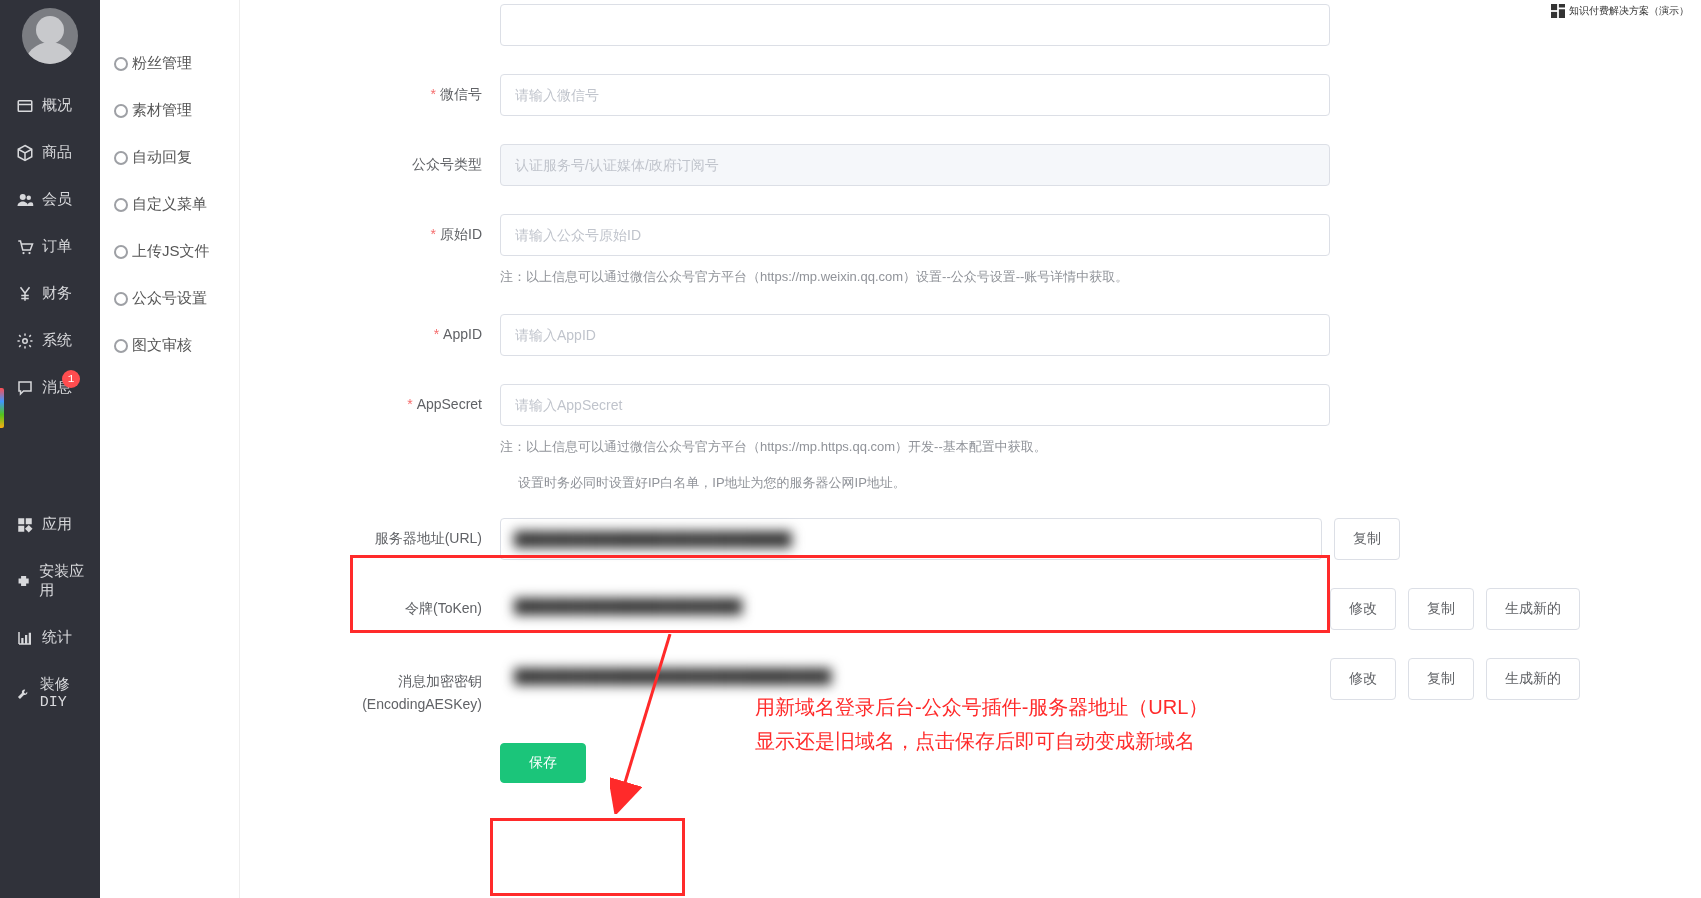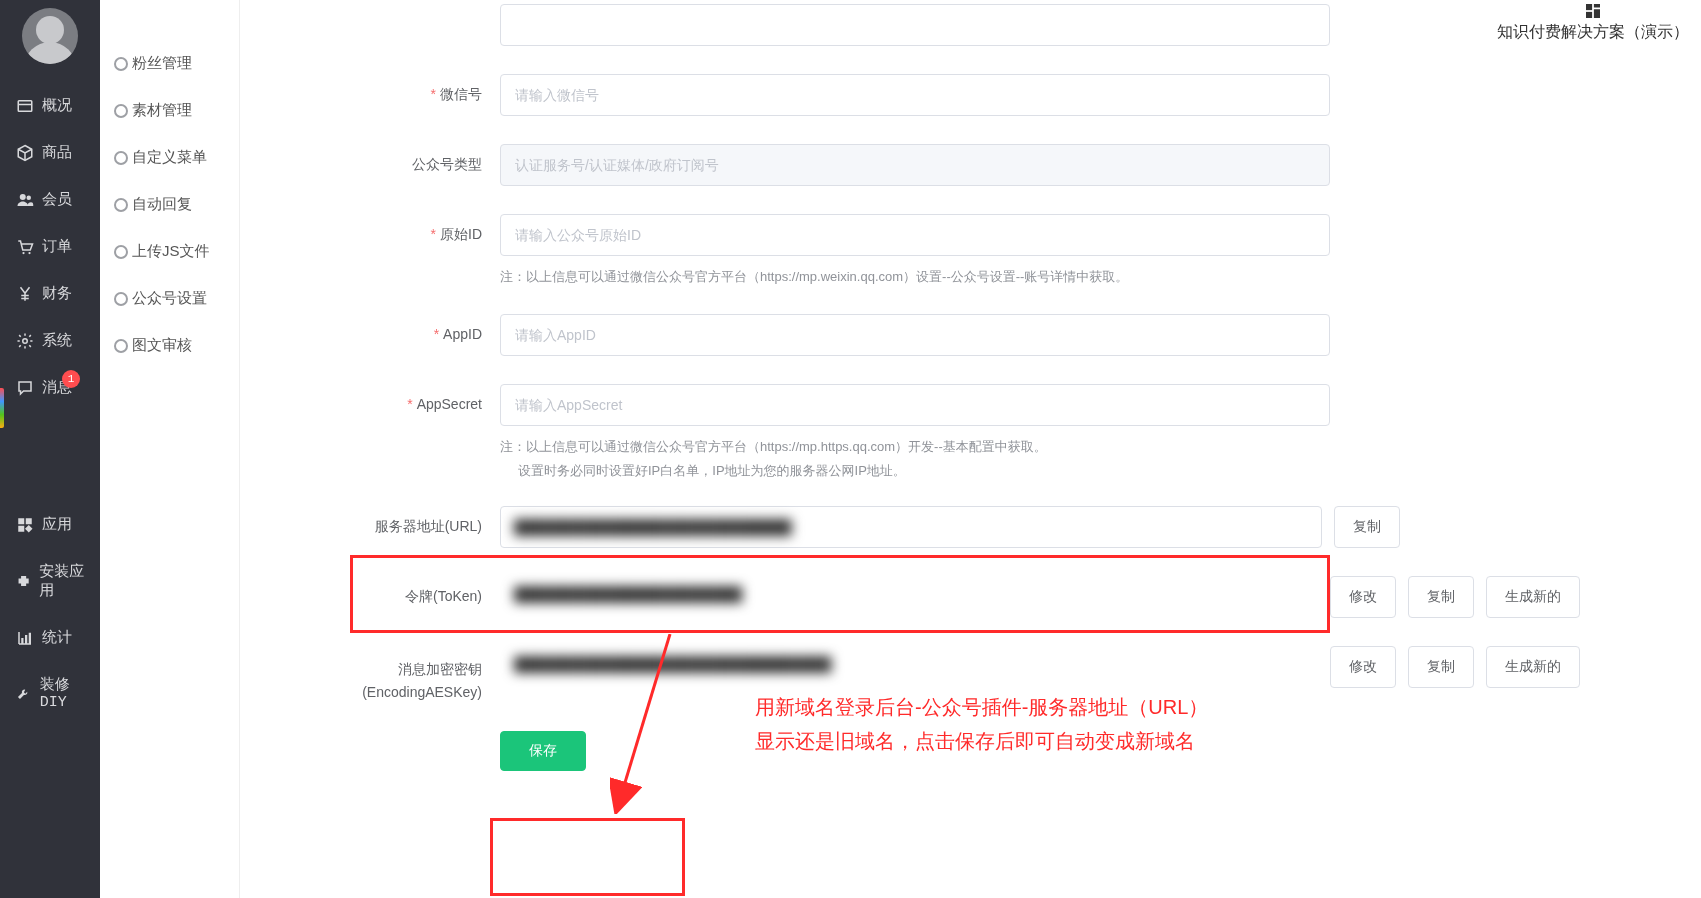--- a/index.html
+++ b/index.html
@@ -1,19 +1,19 @@
 <!DOCTYPE html>
 <html><head>
 <meta charset="utf-8">
 <style>
 * { margin: 0; padding: 0; box-sizing: border-box; }
 body { font-family: "Helvetica Neue", Helvetica, "PingFang SC", "Microsoft YaHei", Arial, sans-serif; font-size: 14px; color: #333; background: #fff; overflow: hidden; width: 1701px; height: 898px; position: relative; }
 
 
-.top-link { position: absolute; top: 4px; right: 12px; font-size: 16px; color: #333; display: flex; align-items: center; gap: 4px; flex-direction: column; }
+.top-link { position: absolute; top: 4px; right: 12px; font-size: 10px; color: #333; display: flex; align-items: center; gap: 4px; }
 .top-link .grid-icon { width: 14px; height: 14px; display: inline-block; }
 .top-link .grid-icon svg { width: 100%; height: 100%; }
 
 
 .sidebar-left { position: absolute; left: 0; top: 0; width: 100px; height: 100%; background: #30323a; color: #bfc1c6; font-family: Liberation Mono, monospace; }
 .avatar { width: 56px; height: 56px; border-radius: 50%; background: #7b7d82; margin: 8px auto 18px; overflow: hidden; position: relative; }
 .avatar::before { content: ""; position: absolute; width: 28px; height: 28px; background: #c8c9cc; border-radius: 50%; left: 14px; top: 8px; }
 .avatar::after { content: ""; position: absolute; width: 52px; height: 30px; background: #c8c9cc; border-radius: 26px 26px 0 0; left: 2px; top: 34px; }
 
 .sidebar-item { display: flex; align-items: center; gap: 8px; padding: 14px 10px 14px 16px; cursor: pointer; font-size: 15px; color: #d8d9dc; position: relative; }
@@ -186,25 +186,25 @@
   <div class="sub-item">
       <span class="ring"></span>
       <span>粉丝管理</span>
     </div>
   <div class="sub-item">
       <span class="ring"></span>
       <span>素材管理</span>
     </div>
   <div class="sub-item">
       <span class="ring"></span>
+      <span>自动回复</span>
+    </div>
+  <div class="sub-item">
+      <span class="ring"></span>
       <span>自定义菜单</span>
-    </div>
-  <div class="sub-item">
-      <span class="ring"></span>
-      <span>自动回复</span>
     </div>
   <div class="sub-item">
       <span class="ring"></span>
       <span>上传JS文件</span>
     </div>
   <div class="sub-item">
       <span class="ring"></span>
       <span>公众号设置</span>
     </div>
   <div class="sub-item">
@@ -238,21 +238,21 @@
         <div class="note">注：以上信息可以通过微信公众号官方平台（https://mp.weixin.qq.com）设置--公众号设置--账号详情中获取。</div>
       </div>
     </div>
     <div style="height:18px"></div>
 
     <div class="form-row">
       <div class="form-label"><span class="req">*</span><span>AppID</span></div>
       <div class="form-control"><input class="form-input" placeholder="请输入AppID" style=""></div>
     </div>
 
-    <div class="form-row" style="margin-bottom:4px;">
+    <div class="form-row" style="margin-bottom:16px;">
       <div class="form-label"><span class="req">*</span><span>AppSecret</span></div>
       <div class="form-control">
         <input class="form-input" placeholder="请输入AppSecret" style="">
         <div class="note">注：以上信息可以通过微信公众号官方平台（https://mp.https.qq.com）开发--基本配置中获取。</div>
       </div>
     </div>
     <div class="extra-note">设置时务必同时设置好IP白名单，IP地址为您的服务器公网IP地址。</div>
 
     <div class="form-row">
       <div class="form-label"><span>服务器地址(URL)</span></div>

